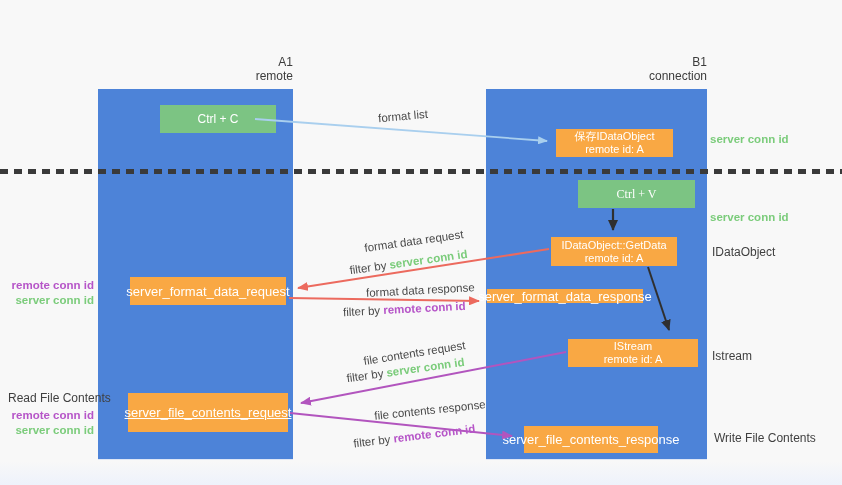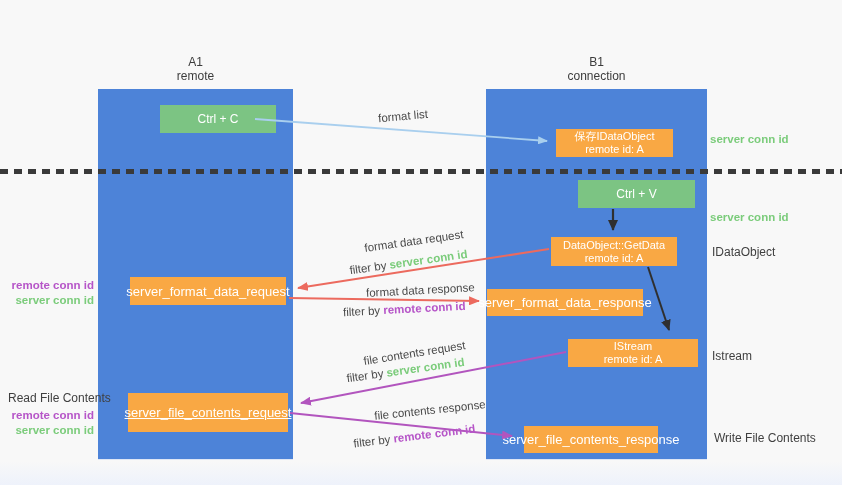--- a/index.html
+++ b/index.html
@@ -5,21 +5,21 @@
   * { margin:0; padding:0; box-sizing:border-box; }
   html,body { width:842px; height:485px; }
   body { font-family:"Liberation Sans","DejaVu Sans",sans-serif; }
   .canvas {
     position:relative; width:842px; height:485px; overflow:hidden;
     background:linear-gradient(180deg,#f8f8f8 0%,#f8f8f8 95%,#eef2fb 100%);
     color:#3c3c3c;
   }
   .abs { position:absolute; }
   .title-block { left:368px; top:7px; font-size:15px; line-height:21px; color:#3a3a3a; }
-  .lane-header { top:55px; text-align:center; font-size:12px; line-height:14px; color:#3c3c3c; }
+  .lane-header { top:55px; text-align:right; font-size:12px; line-height:14px; color:#3c3c3c; }
   .lane-header.left  { left:98px;  width:195px; }
   .lane-header.right { left:486px; width:221px; }
   .lane {
     top:89px; height:371px; background:#4d83d8;
     border-bottom:1px solid #dfe6f5;
   }
   .lane.left  { left:98px;  width:195px; }
   .lane.right { left:486px; width:221px; }
   .dotted-line {
     left:0; top:169px; width:842px; height:5px;
@@ -62,34 +62,34 @@
 
   <div class="abs box green" style="left:137px;top:105px;width:116px;height:28px;font-size:12px;">
     <span>Ctrl + C</span>
   </div>
 
   <div class="abs box orange" style="left:556px;top:129px;width:117px;height:28px;font-size:11px;">
     <span>保存IDataObject</span>
     <span>remote id: A</span>
   </div>
 
-  <div class="abs box green" style="left:555px;top:180px;width:117px;height:28px;font-size:12px;">
+  <div class="abs box green" style="left:555px;top:180px;width:117px;height:28px;font-size:12px;font-family:Liberation Serif, serif;">
     <span>Ctrl + V</span>
   </div>
 
   <div class="abs box orange" style="left:551px;top:237px;width:126px;height:29px;font-size:11px;">
-    <span>DataObject::GetData</span>
+    <span>IDataObject::GetData</span>
     <span>remote id: A</span>
   </div>
 
   <div class="abs box orange" style="left:130px;top:277px;width:156px;height:28px;">
     <span>server_format_data_request</span>
   </div>
 
-  <div class="abs box orange" style="left:487px;top:289px;width:156px;height:27px;">
+  <div class="abs box orange" style="left:487px;top:289px;width:156px;height:14px;">
     <span>server_format_data_response</span>
   </div>
 
   <div class="abs box orange" style="left:568px;top:339px;width:130px;height:28px;font-size:11px;">
     <span>IStream</span>
     <span>remote id: A</span>
   </div>
 
   <div class="abs box orange" style="left:128px;top:393px;width:160px;height:39px;text-decoration:underline;">
     <span>server_file_contents_request</span>

